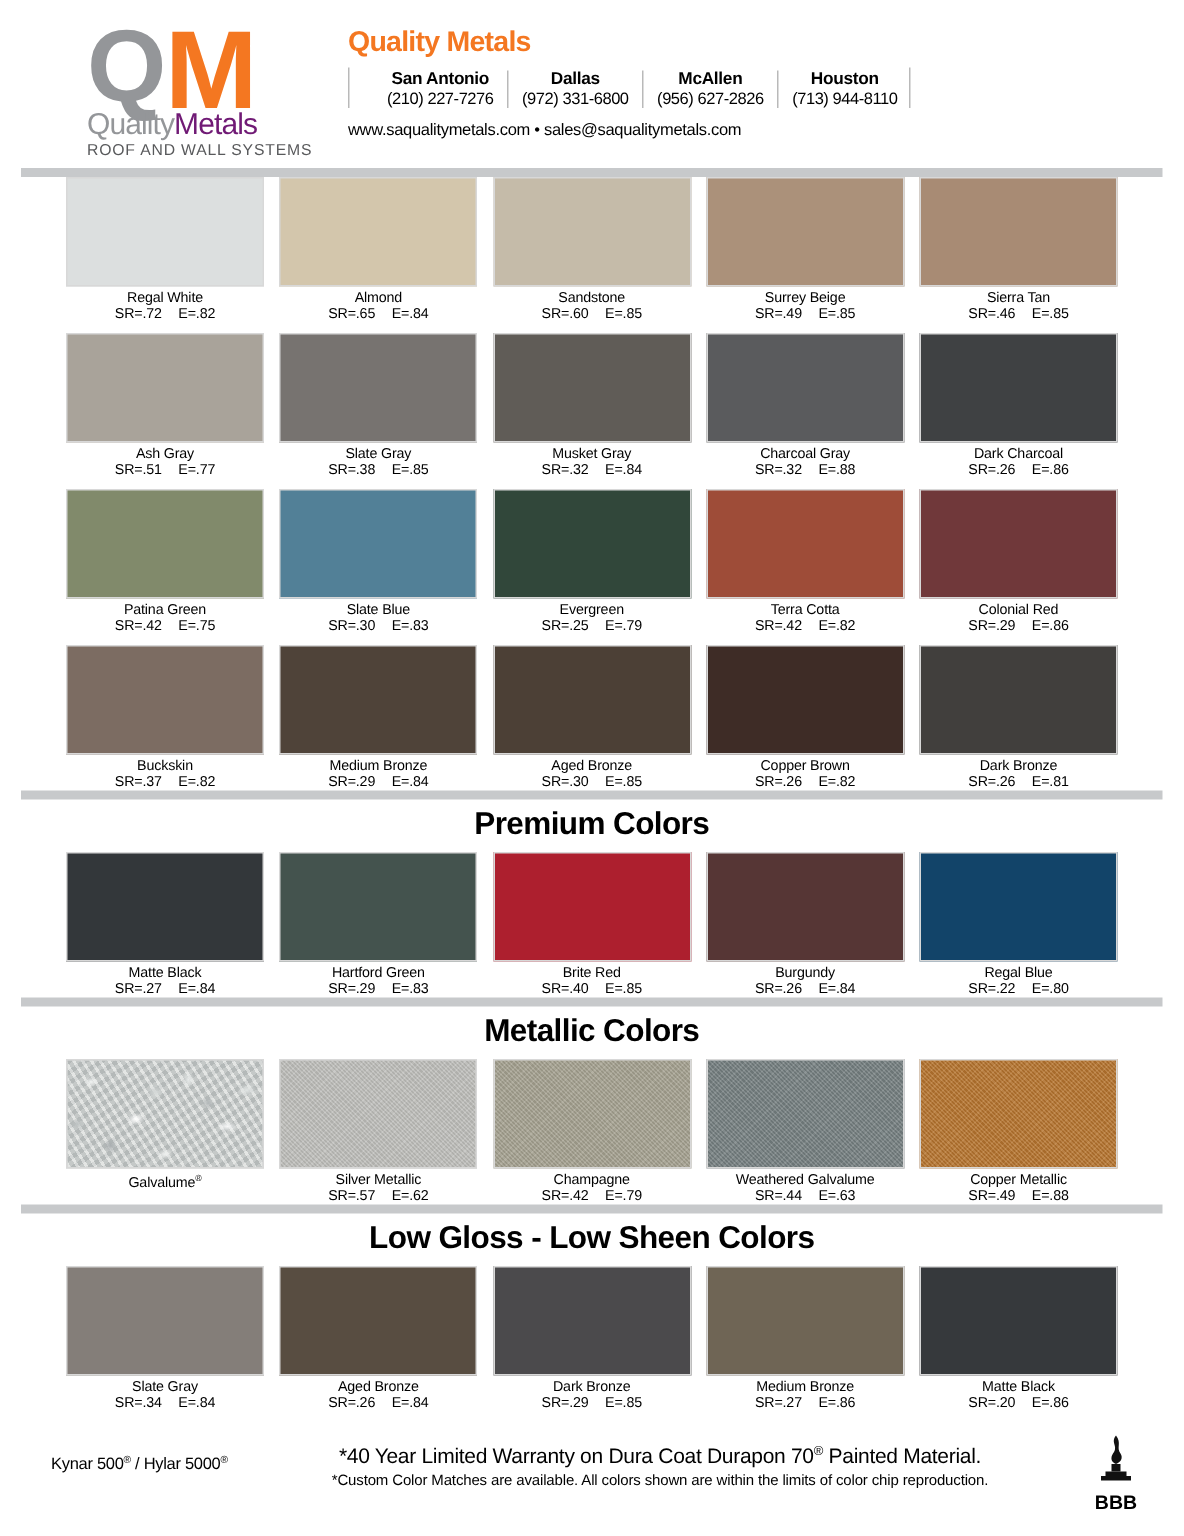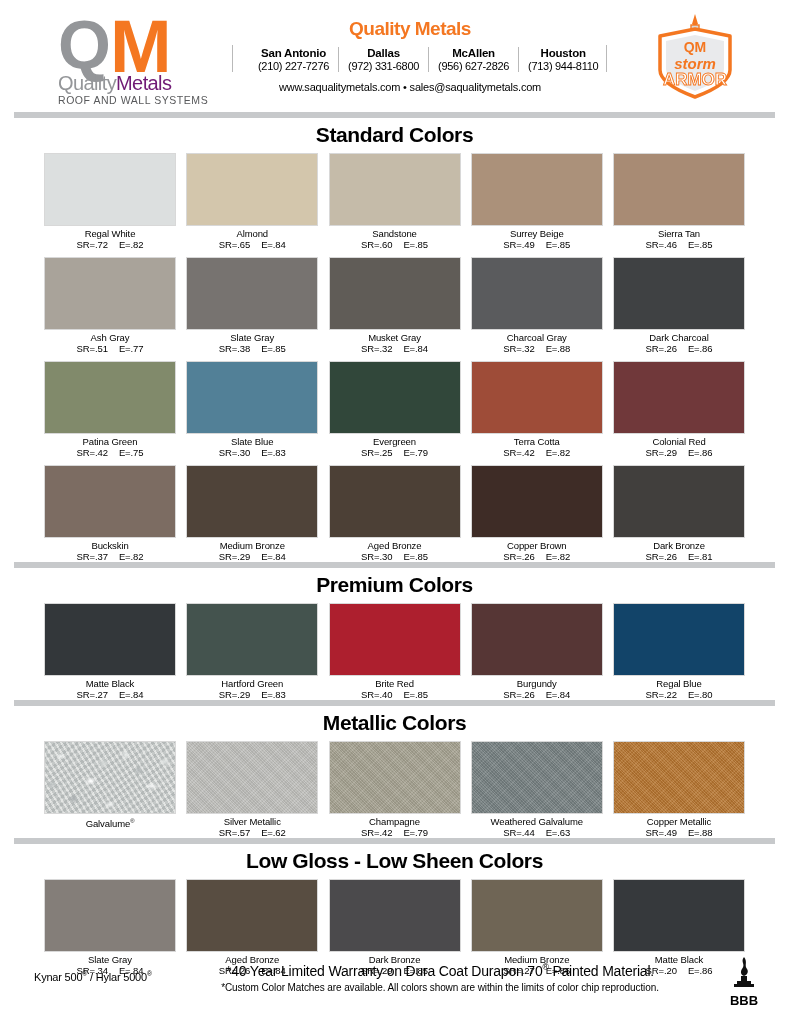--- a/index.html
+++ b/index.html
@@ -31,21 +31,21 @@
   }
   .qm-word { position: absolute; left: 6px; top: 64px; white-space: nowrap; }
   .qm-word span { font-size: 20px; font-weight: normal; letter-spacing: -0.6px; }
   .qm-word .g { color: #949699; }
   .qm-word .o { color: #701a75; }
   .qm-sub {
     position: absolute; left: 6px; top: 86px;
     font-size: 10.5px; color: #58595b; letter-spacing: 0.55px; white-space: nowrap;
   }
 
-  .contact { position: absolute; left: 232px; top: 18px; width: 356px; text-align: center; }
+  .contact { position: absolute; left: 232px; top: 18px; width: 356px; text-align: left; }
   .contact-brand {
     font-size: 19px; font-weight: bold; color: #f47721;
     letter-spacing: -0.5px; margin-bottom: 3px;
   }
   .cities { display: flex; justify-content: center; margin-top: 2px; }
   .city {
     padding: 0 9px; border-left: 1px solid #b9b9b9;
     display: flex; flex-direction: column; align-items: center;
   }
   .city:first-child { border-left: none; padding-left: 26px; }
@@ -158,36 +158,24 @@
           </div>
           <div class="city">
             <span class="city-name">Houston</span>
             <span class="city-phone">(713) 944-8110</span>
           </div>
         </div>
       </div>
       <div class="web">www.saqualitymetals.com  •  sales@saqualitymetals.com</div>
     </div>
 
-    <div class="storm">
-      <svg width="98" height="88" viewBox="0 0 98 88">
-        <path d="M49 2 L52 12 L49 14 L46 12 Z" fill="#f47721"></path>
-        <rect x="45" y="13" width="8" height="10" fill="#d8d9da" stroke="#f47721" stroke-width="1.4"></rect>
-        <path d="M14 24 L49 17 L84 24 L84 58 Q84 72 49 85 Q14 72 14 58 Z" fill="#ffffff" stroke="#f47721" stroke-width="3.5" stroke-linejoin="round"></path>
-        <path d="M20 29 L49 23 L78 29 L78 57 Q78 68 49 79 Q20 68 20 57 Z" fill="#e9eaec"></path>
-        <text x="49" y="40" font-family="Liberation Sans, sans-serif" font-size="14" font-weight="bold" fill="#f47721" text-anchor="middle">QM</text>
-        <text x="49" y="57" font-family="Liberation Sans, sans-serif" font-size="15" font-style="italic" font-weight="bold" fill="#f47721" text-anchor="middle">storm</text>
-        <text x="49" y="73" font-family="Liberation Sans, sans-serif" font-size="17" font-weight="bold" fill="#ffffff" stroke="#f47721" stroke-width="0.9" text-anchor="middle">ARMOR</text>
-      </svg>
-    </div>
   </div>
 
   <div id="sections-root">
       <div class="divider"></div>
-      <div class="section-title">Standard Colors</div>
       <div class="grid">
         <div class="cell">
           <div class="swatch" style="background-color: rgb(220, 223, 223);"></div>
           <div class="cap">
             <div class="cap-name">Regal White</div>
             <div class="cap-vals"><span>SR=.72</span><span class="gap"></span><span>E=.82</span></div>
           </div>
         </div>
         <div class="cell">
           <div class="swatch" style="background-color: rgb(211, 198, 172);"></div>

